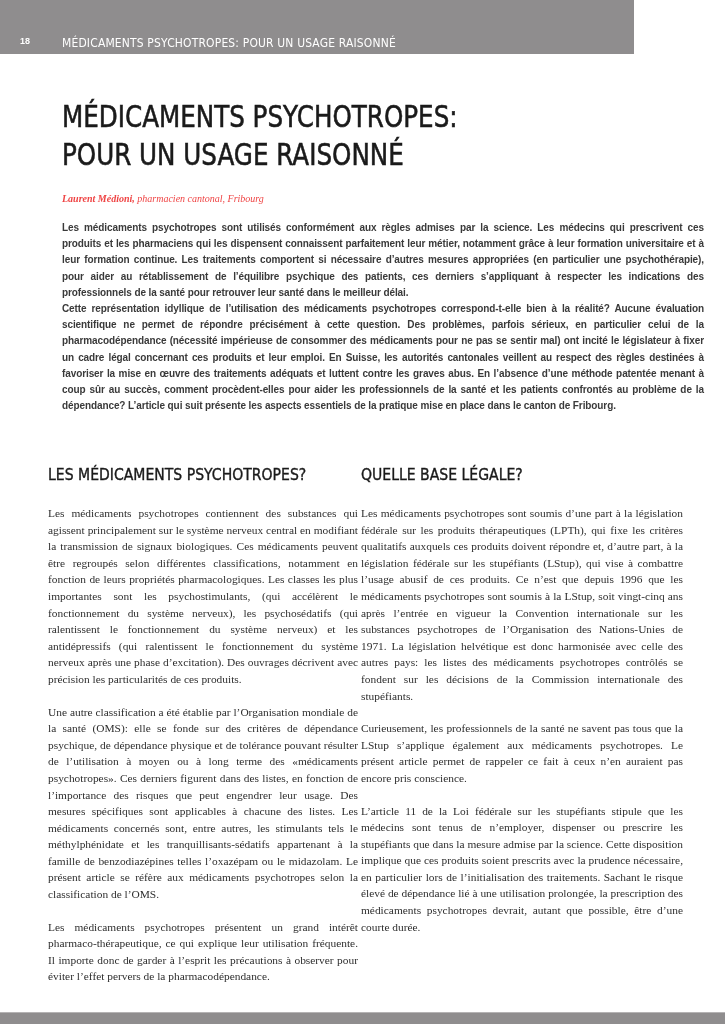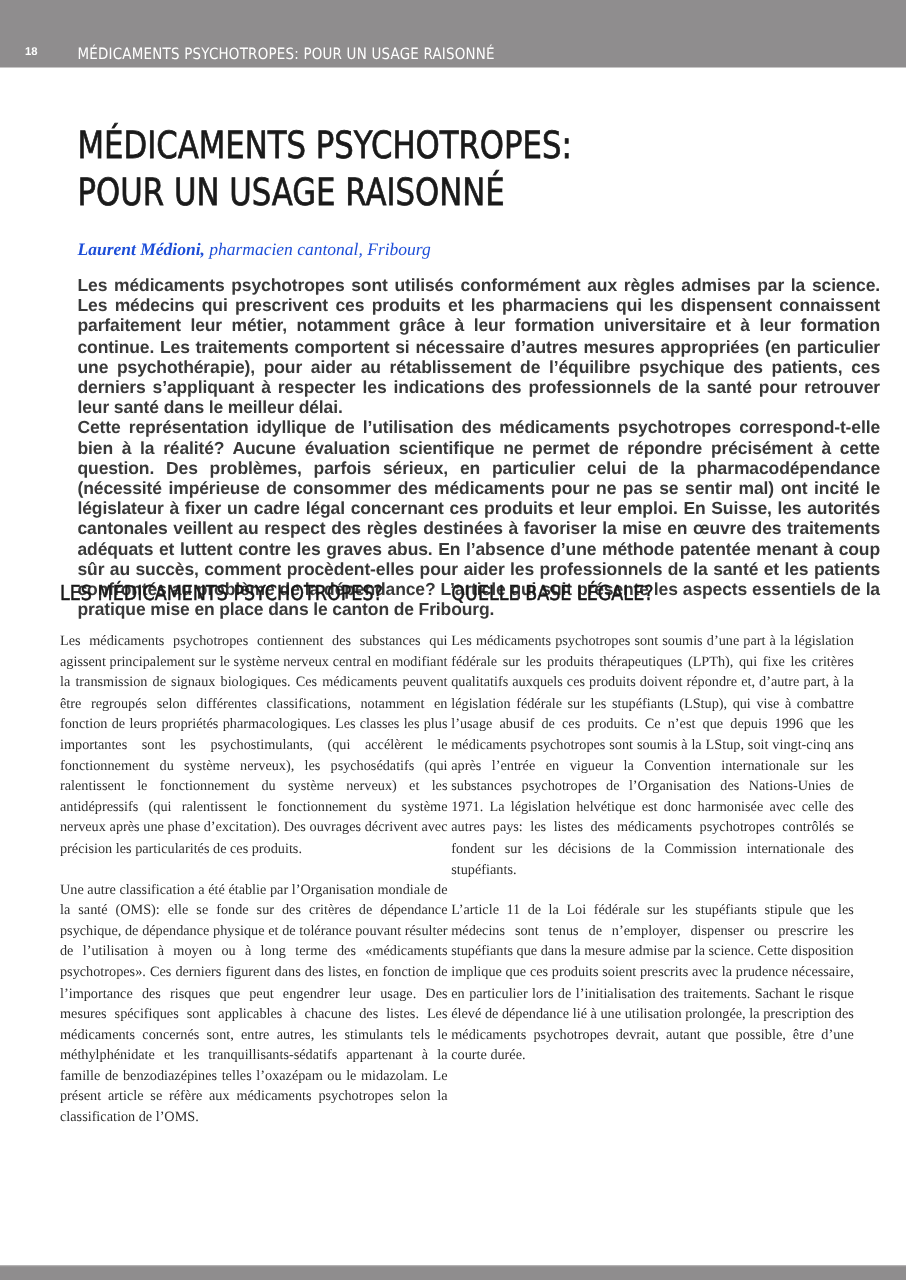--- a/index.html
+++ b/index.html
@@ -2,21 +2,21 @@
 <html><head>
 <meta charset="utf-8">
 <style>
   html, body { margin: 0; padding: 0; }
   body {
     width: 725px; height: 1024px; position: relative; overflow: hidden;
     background: #ffffff; color: #2a2a2a;
     font-family: "Liberation Serif", "DejaVu Serif", serif;
   }
   .topbar {
-    position: absolute; left: 0; top: 0; width: 725px; height: 54px;
+    position: absolute; left: 0; top: 0; width: 634px; height: 54px;
     background: #8f8d8e;
   }
   .topbar .pagenum {
     position: absolute; left: 20px; top: 36px;
     font-family: "Liberation Sans", sans-serif; font-size: 9px; font-weight: bold;
     color: #ffffff;
   }
   .topbar .running {
     position: absolute; left: 62px; top: 35px;
     font-family: "DejaVu Sans", sans-serif; font-size: 12.5px; letter-spacing: 0.2px;
@@ -24,28 +24,28 @@
   }
   .title {
     position: absolute; left: 62px; top: 98px; margin: 0;
     font-family: "DejaVu Sans", sans-serif; font-weight: normal;
     font-size: 30px; line-height: 38px; color: #1a1a1a;
     transform: scaleX(0.82); transform-origin: left top; white-space: nowrap;
     -webkit-text-stroke: 0.6px #1a1a1a;
   }
   .byline {
     position: absolute; left: 62px; top: 193px;
-    font-size: 14px; color: #1d4ed8;
+    font-size: 10px; color: #ef4444;
   }
   .byline .author { font-weight: bold; font-style: italic; }
   .byline .role { font-style: italic; }
   .lead {
     position: absolute; left: 62px; top: 220px; width: 642px;
     font-family: "Liberation Sans", sans-serif; font-weight: bold;
-    font-size: 14px; line-height: 16.2px; color: #3a3a3a;
+    font-size: 10px; line-height: 16.2px; color: #3a3a3a;
     text-align: justify; letter-spacing: -0.1px;
   }
   .lead p { margin: 0; }
   .col {
     position: absolute; top: 465px; width: 310px;
   }
   .col.left { left: 48px; }
   .col.right { left: 361px; width: 322px; }
   .col h2 {
     margin: 0 0 20px 0;
@@ -85,21 +85,23 @@
 
 <div class="lead">
   <p>Les médicaments psychotropes sont utilisés conformément aux règles admises par la science. Les médecins qui prescrivent ces produits et les pharmaciens qui les dispensent connaissent parfaitement leur métier, notamment grâce à leur formation universitaire et à leur formation continue. Les traitements comportent si nécessaire d’autres mesures appropriées (en particulier une psychothérapie), pour aider au rétablissement de l’équilibre psychique des patients, ces derniers s’appliquant à respecter les indications des professionnels de la santé pour retrouver leur santé dans le meilleur délai.</p>
   <p>Cette représentation idyllique de l’utilisation des médicaments psychotropes correspond-t-elle bien à la réalité? Aucune évaluation scientifique ne permet de répondre précisément à cette question. Des problèmes, parfois sérieux, en particulier celui de la pharmacodépendance (nécessité impérieuse de consommer des médicaments pour ne pas se sentir mal) ont incité le législateur à fixer un cadre légal concernant ces produits et leur emploi. En Suisse, les autorités cantonales veillent au respect des règles destinées à favoriser la mise en œuvre des traitements adéquats et luttent contre les graves abus. En l’absence d’une méthode patentée menant à coup sûr au succès, comment procèdent-elles pour aider les professionnels de la santé et les patients confrontés au problème de la dépendance? L’article qui suit présente les aspects essentiels de la pratique mise en place dans le canton de Fribourg.</p>
 </div>
 
 <div class="col left">
   <h2>LES MÉDICAMENTS PSYCHOTROPES?</h2>
   <p>Les médicaments psychotropes contiennent des substances qui agissent principalement sur le système nerveux central en modifiant la transmission de signaux biologiques. Ces médicaments peuvent être regroupés selon différentes classifications, notamment en fonction de leurs propriétés pharmacologiques. Les classes les plus importantes sont les psychostimulants, (qui accélèrent le fonctionnement du système nerveux), les psychosédatifs (qui ralentissent le fonctionnement du système nerveux) et les antidépressifs (qui ralentissent le fonctionnement du système nerveux après une phase d’excitation). Des ouvrages décrivent avec précision les particularités de ces produits.</p>
   <p>Une autre classification a été établie par l’Organisation mondiale de la santé (OMS): elle se fonde sur des critères de dépendance psychique, de dépendance physique et de tolérance pouvant résulter de l’utilisation à moyen ou à long terme des «médicaments psychotropes». Ces derniers figurent dans des listes, en fonction de l’importance des risques que peut engendrer leur usage. Des mesures spécifiques sont applicables à chacune des listes. Les médicaments concernés sont, entre autres, les stimulants tels le méthylphénidate et les tranquillisants-sédatifs appartenant à la famille de benzodiazépines telles l’oxazépam ou le midazolam. Le présent article se réfère aux médicaments psychotropes selon la classification de l’OMS.</p>
+  <p>Les médicaments psychotropes présentent un grand intérêt pharmaco-thérapeutique, ce qui explique leur utilisation fréquente. Il importe donc de garder à l’esprit les précautions à observer pour éviter l’effet pervers de la pharmacodépendance.</p>
 </div>
 
 <div class="col right">
   <h2>QUELLE BASE LÉGALE?</h2>
   <p>Les médicaments psychotropes sont soumis d’une part à la législation fédérale sur les produits thérapeutiques (LPTh), qui fixe les critères qualitatifs auxquels ces produits doivent répondre et, d’autre part, à la législation fédérale sur les stupéfiants (LStup), qui vise à combattre l’usage abusif de ces produits. Ce n’est que depuis 1996 que les médicaments psychotropes sont soumis à la LStup, soit vingt-cinq ans après l’entrée en vigueur la Convention internationale sur les substances psychotropes de l’Organisation des Nations-Unies de 1971. La législation helvétique est donc harmonisée avec celle des autres pays: les listes des médicaments psychotropes contrôlés se fondent sur les décisions de la Commission internationale des stupéfiants.</p>
+  <p>Curieusement, les professionnels de la santé ne savent pas tous que la LStup s’applique également aux médicaments psychotropes. Le présent article permet de rappeler ce fait à ceux n’en auraient pas encore pris conscience.</p>
   <p>L’article 11 de la Loi fédérale sur les stupéfiants stipule que les médecins sont tenus de n’employer, dispenser ou prescrire les stupéfiants que dans la mesure admise par la science. Cette disposition implique que ces produits soient prescrits avec la prudence nécessaire, en particulier lors de l’initialisation des traitements. Sachant le risque élevé de dépendance lié à une utilisation prolongée, la prescription des médicaments psychotropes devrait, autant que possible, être d’une courte durée.</p>
 </div>
 
 <div class="bottombar"></div>
 
 </body></html>

